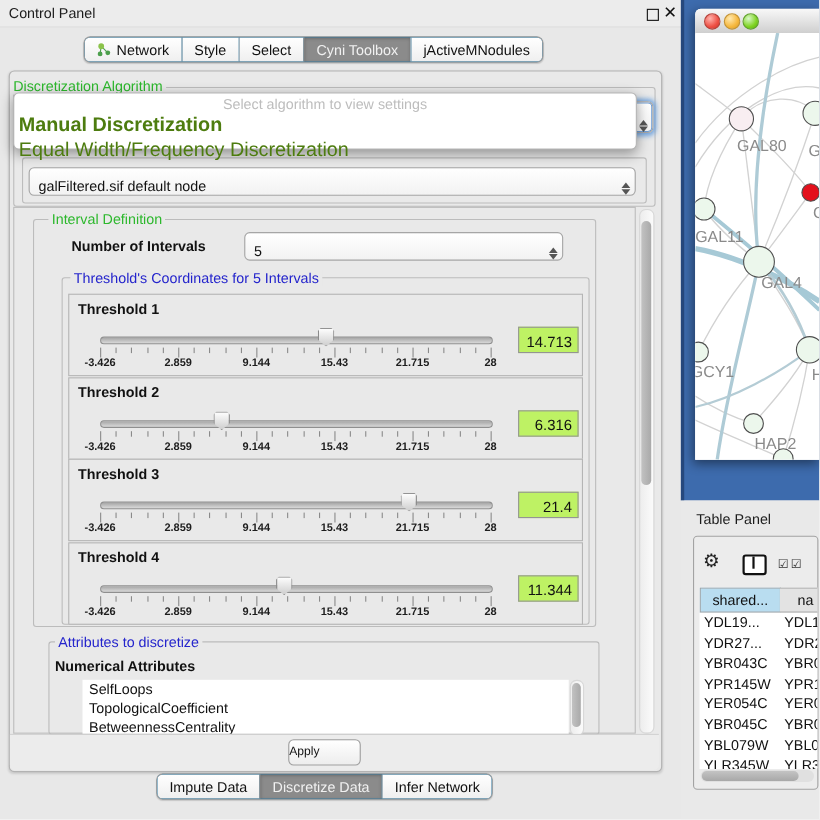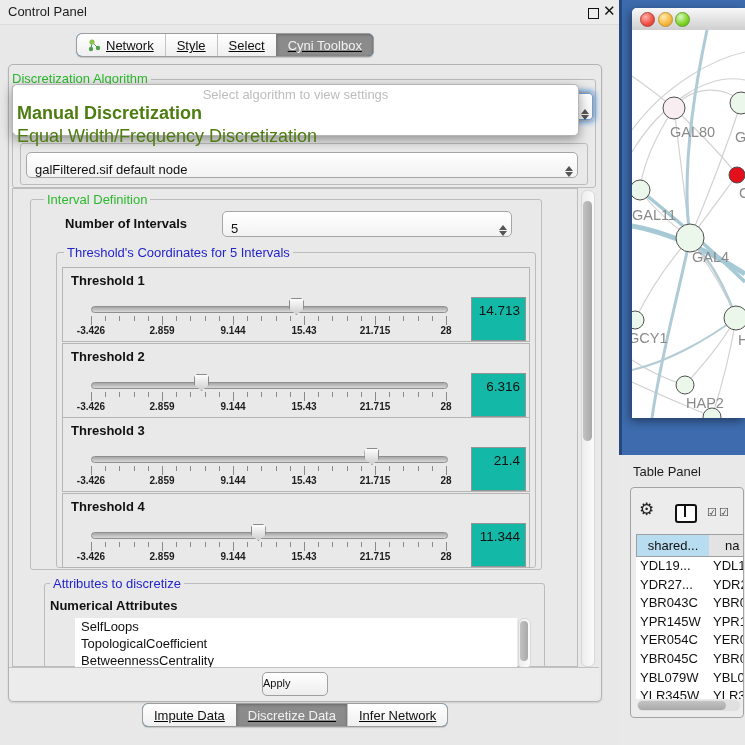--- a/index.html
+++ b/index.html
@@ -8,21 +8,21 @@
        -webkit-font-smoothing:antialiased;}
   .abs{position:absolute;}
 
   
   #cp-titlebar{left:0;top:0;width:619px;height:24px;background:#ececec;border-bottom:1px solid #dcdcdc;}
   #cp-title{left:8px;top:4px;font-size:13px;color:#1c1c1c;}
   #float-btn{left:588px;top:8px;width:9px;height:9px;border:1.5px solid #111;background:transparent;}
   #close-btn{left:603px;top:2px;font-size:15px;font-weight:bold;color:#111;}
 
   .segctl{display:flex;border:1px solid #9c9c9c;border-radius:6px;overflow:hidden;background:#0369a1;
-          box-shadow:0 1px 1px rgba(0,0,0,.15);text-decoration:underline;}
+          box-shadow:0 1px 1px rgba(0,0,0,.15);}
   .seg{padding:4px 11px 3px 11px;font-size:13px;color:#111;background:linear-gradient(#ffffff,#efefef);
        border-left:1px solid #c3c3c3;white-space:nowrap;display:flex;align-items:center;gap:5px;}
   .seg:first-child{border-left:none;}
   .seg.sel{background:#8b8b8b;color:#f1f1f1;border-left-color:#7d7d7d;box-shadow:inset 0 1px 3px rgba(0,0,0,.25);}
   #top-tabs{left:76px;top:33px;}
   #bottom-tabs{left:142px;top:703px;}
 
   #cp-panel{left:8px;top:64px;width:592px;height:636px;background:#e9e9e9;border:1px solid #b3b3b3;
             border-radius:5px;box-shadow:0 1px 2px rgba(0,0,0,.12);}
 
@@ -56,21 +56,21 @@
   .th-panel{position:absolute;left:62px;width:466px;height:73px;border:1px solid #b5b5b5;background:#e9e9e9;}
   .th-label{position:absolute;left:8px;top:5px;font-size:13px;font-weight:bold;color:#111;}
   .th-track{position:absolute;left:28px;top:38px;width:355px;height:5px;border:1px solid #8f8f8f;border-radius:4px;
             background:linear-gradient(#a6a6a6,#d9d9d9);}
   .tick{position:absolute;width:1px;background:#8a8a8a;top:0;}
   .th-ticks{position:absolute;left:28px;top:48px;width:356px;height:10px;}
   .th-thumb{position:absolute;top:30px;width:15px;height:17px;background:linear-gradient(#fdfdfd,#cfcfcf);
             border:1px solid #8a8a8a;box-sizing:border-box;
             clip-path:polygon(50% 100%,0 62%,0 18%,18% 0,82% 0,100% 18%,100% 62%);}
   .th-scale-label{position:absolute;top:57px;transform:translateX(-50%);font-size:10px;font-weight:bold;color:#1d1d1d;}
-  .th-value{position:absolute;left:408px;top:29px;width:55px;height:44px;background:#14b8a6;border:1px solid #949494;
+  .th-value{position:absolute;left:408px;top:29px;width:55px;height:24px;background:#bef264;border:1px solid #949494;
             box-sizing:border-box;font-size:13.5px;color:#111;text-align:right;line-height:26px;padding-right:5px;}
 
   
   #attr-list{left:75px;top:618px;width:442px;height:49px;background:#fff;overflow:hidden;}
   .attr-item{font-size:13px;color:#111;padding:1px 0 1px 6px;white-space:nowrap;}
 
   
   #apply-bar{left:9px;top:667px;width:590px;height:32px;background:#ececec;border-top:1px solid #c2c2c2;
              border-radius:0 0 5px 5px;z-index:10;}
   #apply-btn{left:253px;top:4px;width:64px;height:22px;background:linear-gradient(#ffffff,#ededed);
@@ -132,20 +132,23 @@
         <span>Network</span>
       </div>
       <div class="seg">
         <span>Style</span>
       </div>
       <div class="seg">
         <span>Select</span>
       </div>
       <div class="seg sel">
         <span>Cyni Toolbox</span>
+      </div>
+      <div class="seg">
+        <span>jActiveMNodules</span>
       </div>
     </div>
 
   <div class="abs" id="cp-panel"></div>
 
   <div class="abs tborder" style="left:12px;top:79px;width:582px;height:107px;"></div>
   <div class="abs ttitle green" style="left:9px;top:71px;">Discretization Algorithm</div>
 
   <div class="abs combo" id="hidden-combo">
     <span class="combo-text"></span>

